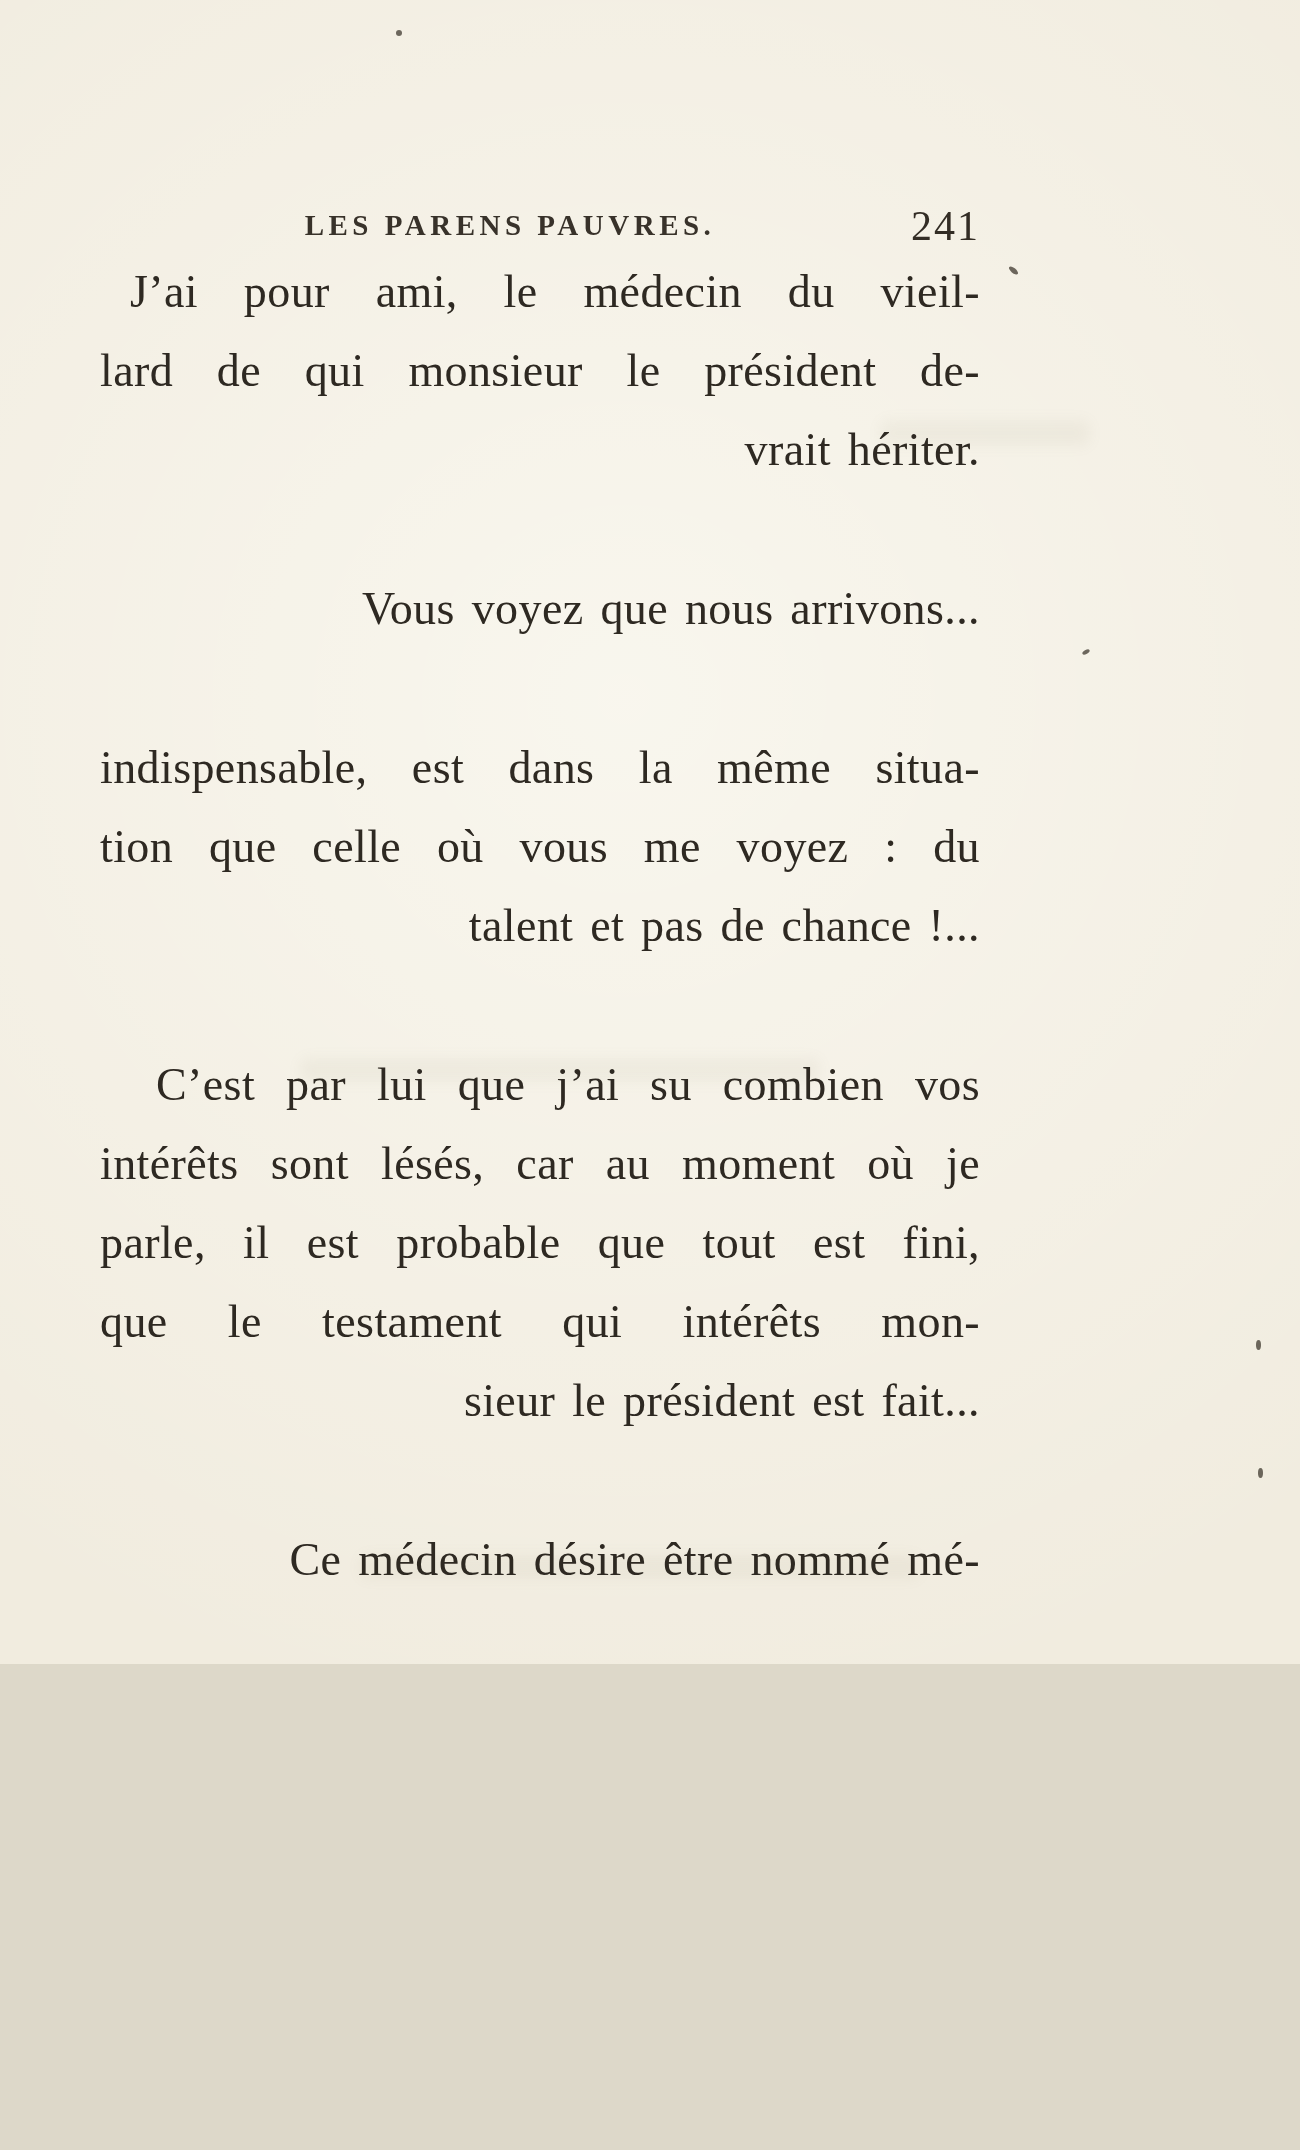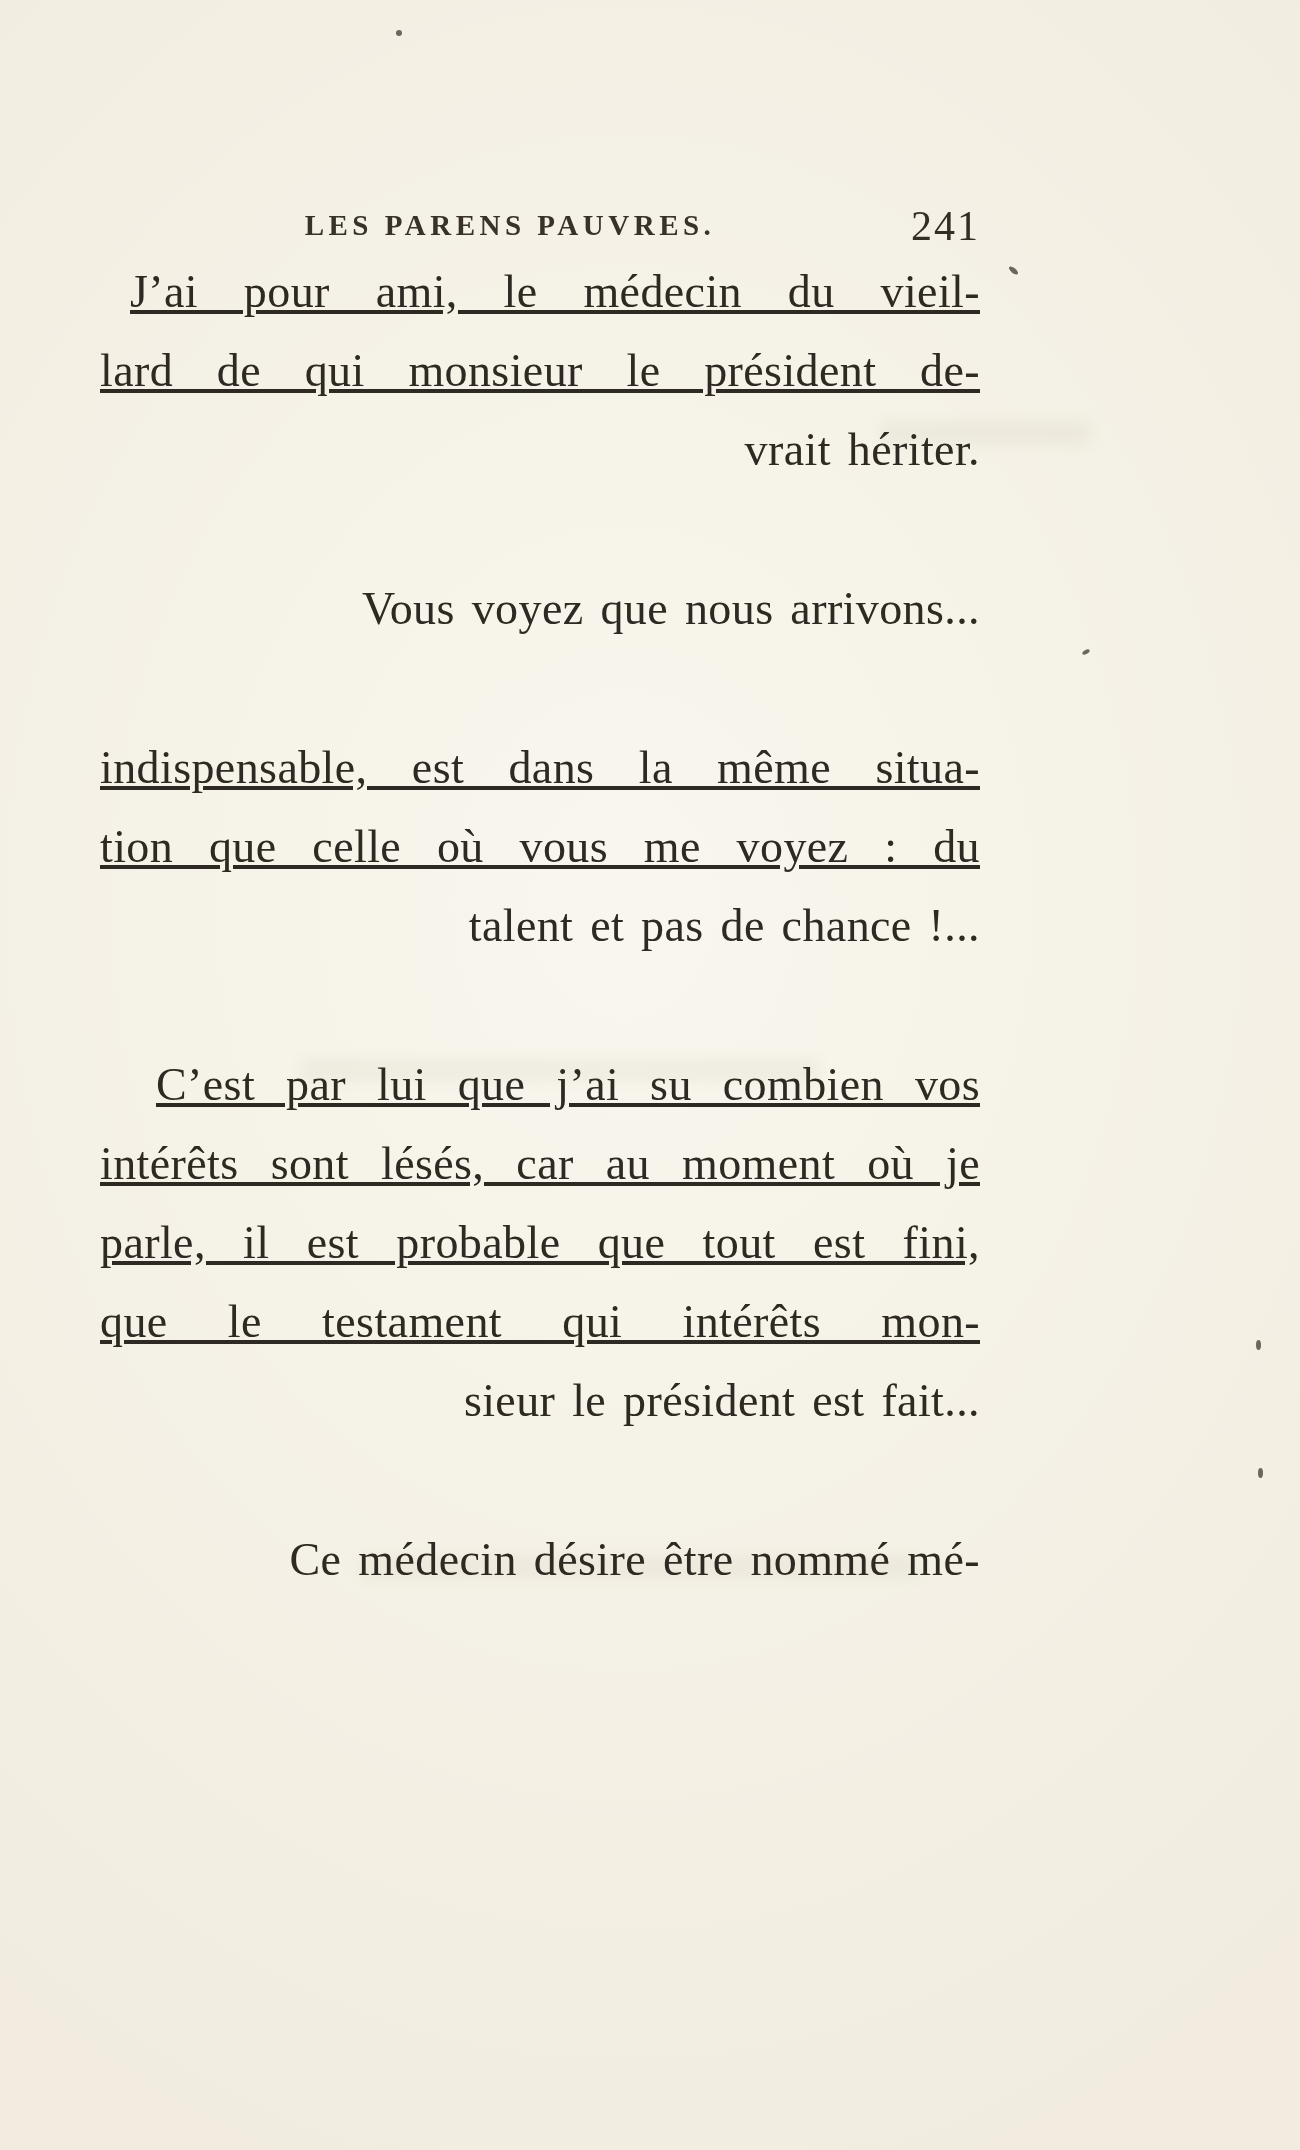--- a/index.html
+++ b/index.html
@@ -4,21 +4,21 @@
 <style>
   :root{ --paper:#f1ecdf; --ink:#2e2922; }
   *{ box-sizing:border-box; }
   html,body{ margin:0; padding:0; }
   body{
     width:1300px; height:2150px;
     background:#ddd8c9;
     font-family:"Liberation Serif","DejaVu Serif",serif;
   }
   .page{
-    position:relative; width:1300px; height:2150px; overflow:hidden;
+    position:relative; width:1300px; height:1664px; overflow:hidden;
     color:var(--ink);
     background-color:var(--paper);
     background:
       radial-gradient(ellipse 120% 90% at 48% 42%, rgba(255,255,250,.55), rgba(255,255,250,0) 70%),
       radial-gradient(ellipse 150% 120% at 50% 50%, var(--paper) 62%, #e5dfcd 100%);
   }
 
   
   .running-header{ position:absolute; top:190px; left:100px; width:880px; height:58px; }
   .running-title{
@@ -31,21 +31,21 @@
     font-size:42px; letter-spacing:2px; color:#332d25;
   }
 
   
   .body-text{
     position:absolute; top:252px; left:100px; width:880px;
     font-size:46px; line-height:79px;
     word-spacing:5px; letter-spacing:.4px;
   }
   .para{ margin:0 0 80px 0; }
-  .line.jl{ text-align:justify; text-align-last:justify;text-decoration:underline; }
+  .line.jl{ text-align:justify; text-align-last:justify; }
   .line.end{ text-align:right; }
   .ind{ padding-left:56px; }
   .ind-sm{ padding-left:30px; }
 
   
   .speck{ position:absolute; background:#4a443a; border-radius:50%; opacity:.8; }
   .ghost{ position:absolute; background:#8d8567; opacity:.07; filter:blur(7px); border-radius:8px; }
 </style>
 </head>
 <body>

